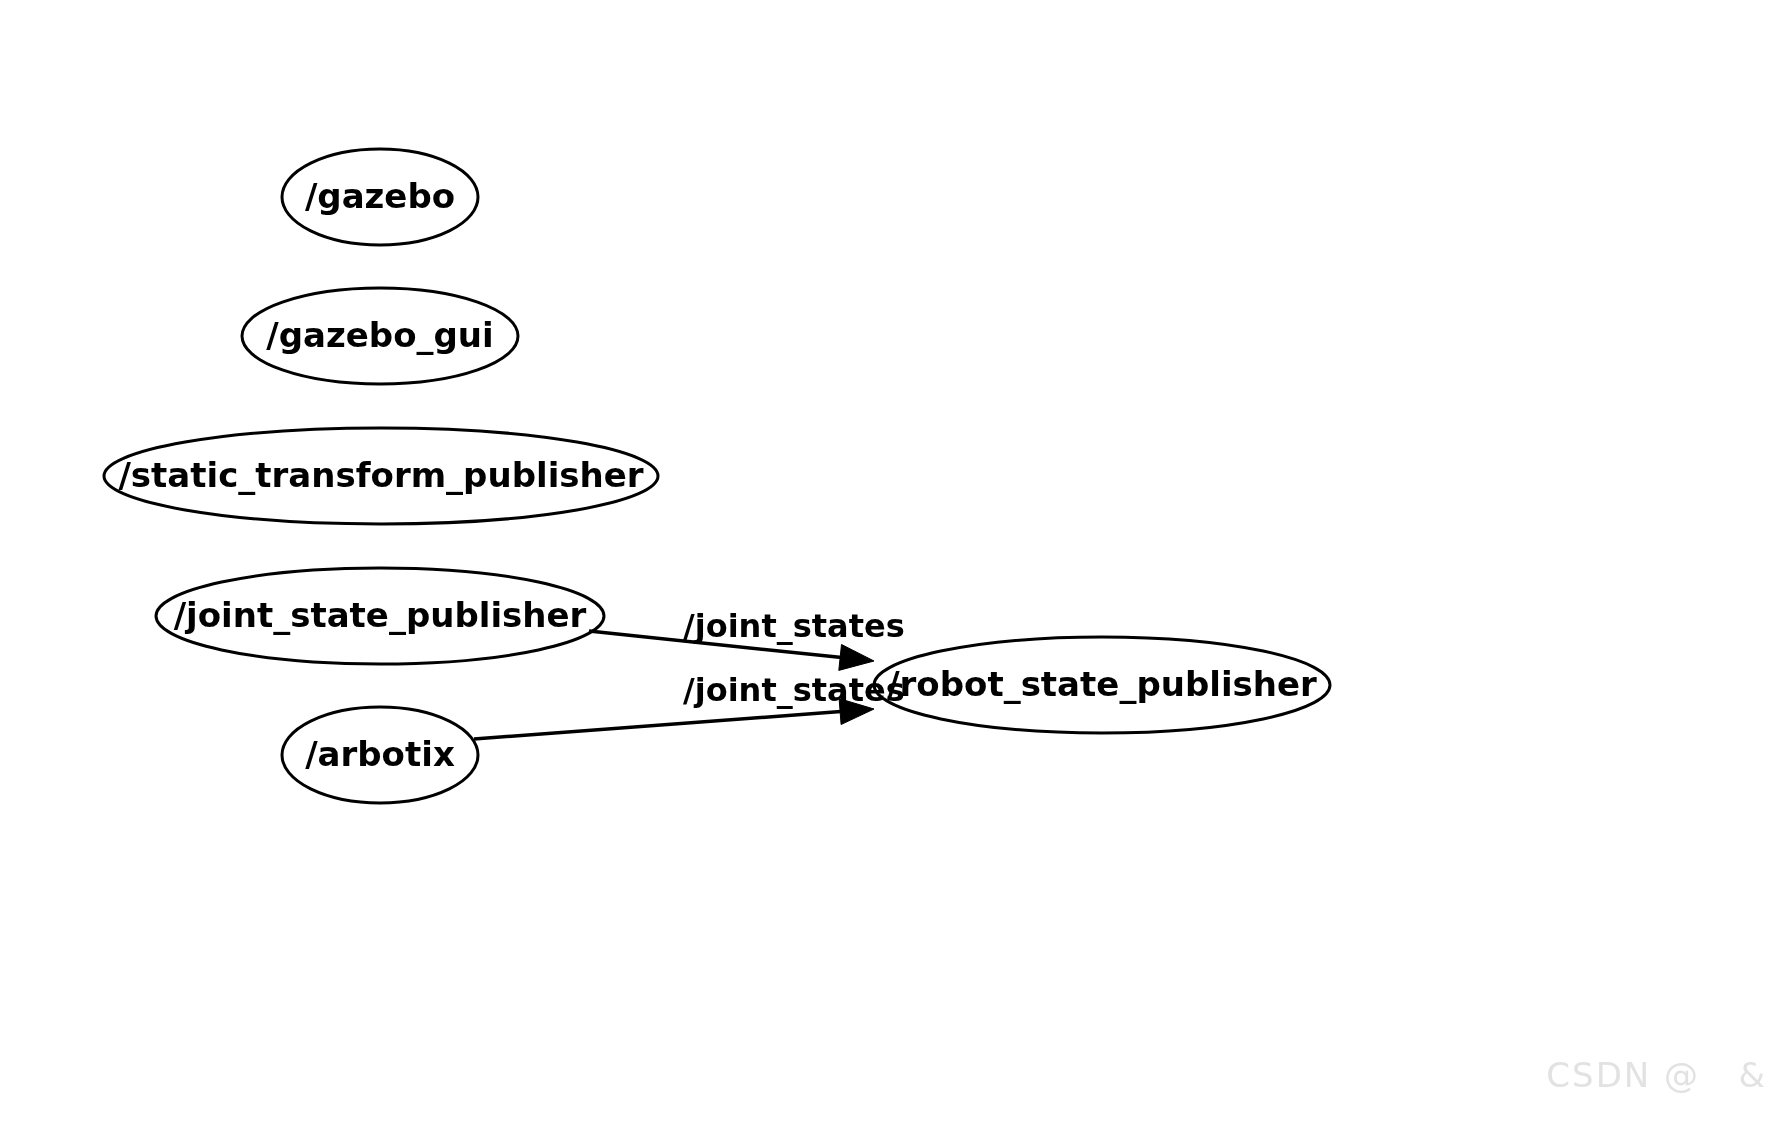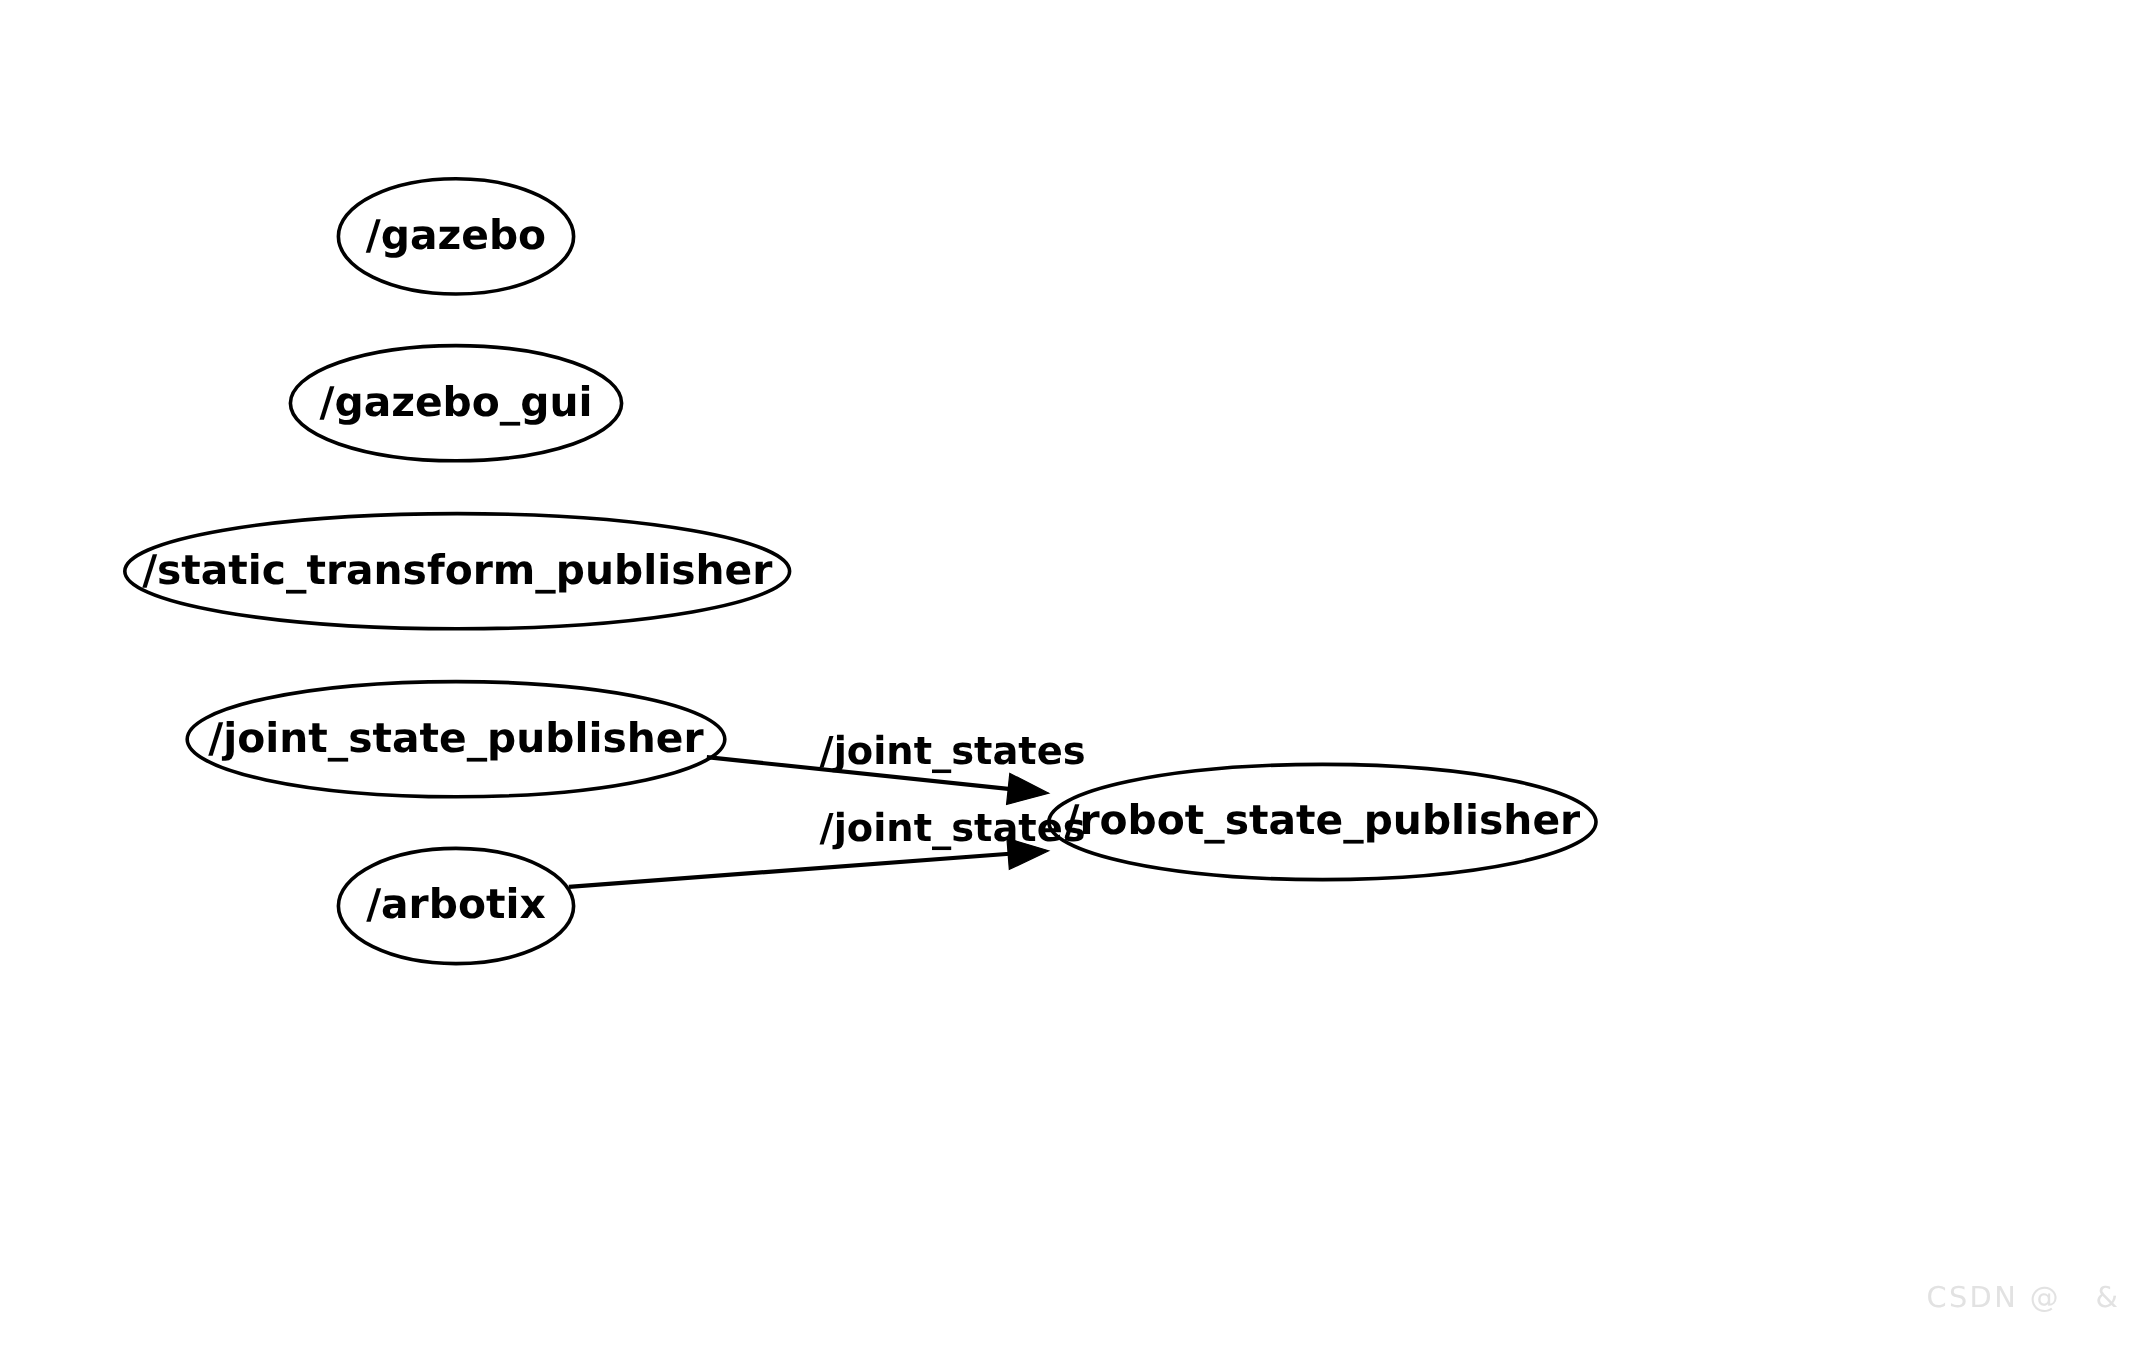--- a/index.html
+++ b/index.html
@@ -50,21 +50,21 @@
     font-size: 32px;
     fill: #000000;
     text-anchor: start;
     dominant-baseline: middle;
   }
   .watermark {
     position: absolute;
     right: 24px;
     bottom: 26px;
     font-family: "DejaVu Sans", sans-serif;
-    font-size: 24px;
+    font-size: 34px;
     color: #e2e2e2;
     letter-spacing: 2px;
     white-space: pre;
     user-select: none;
   }
 </style>
 </head>
 <body>
 
 <svg id="graph-root" viewBox="0 0 1791 1121" xmlns="http://www.w3.org/2000/svg">

